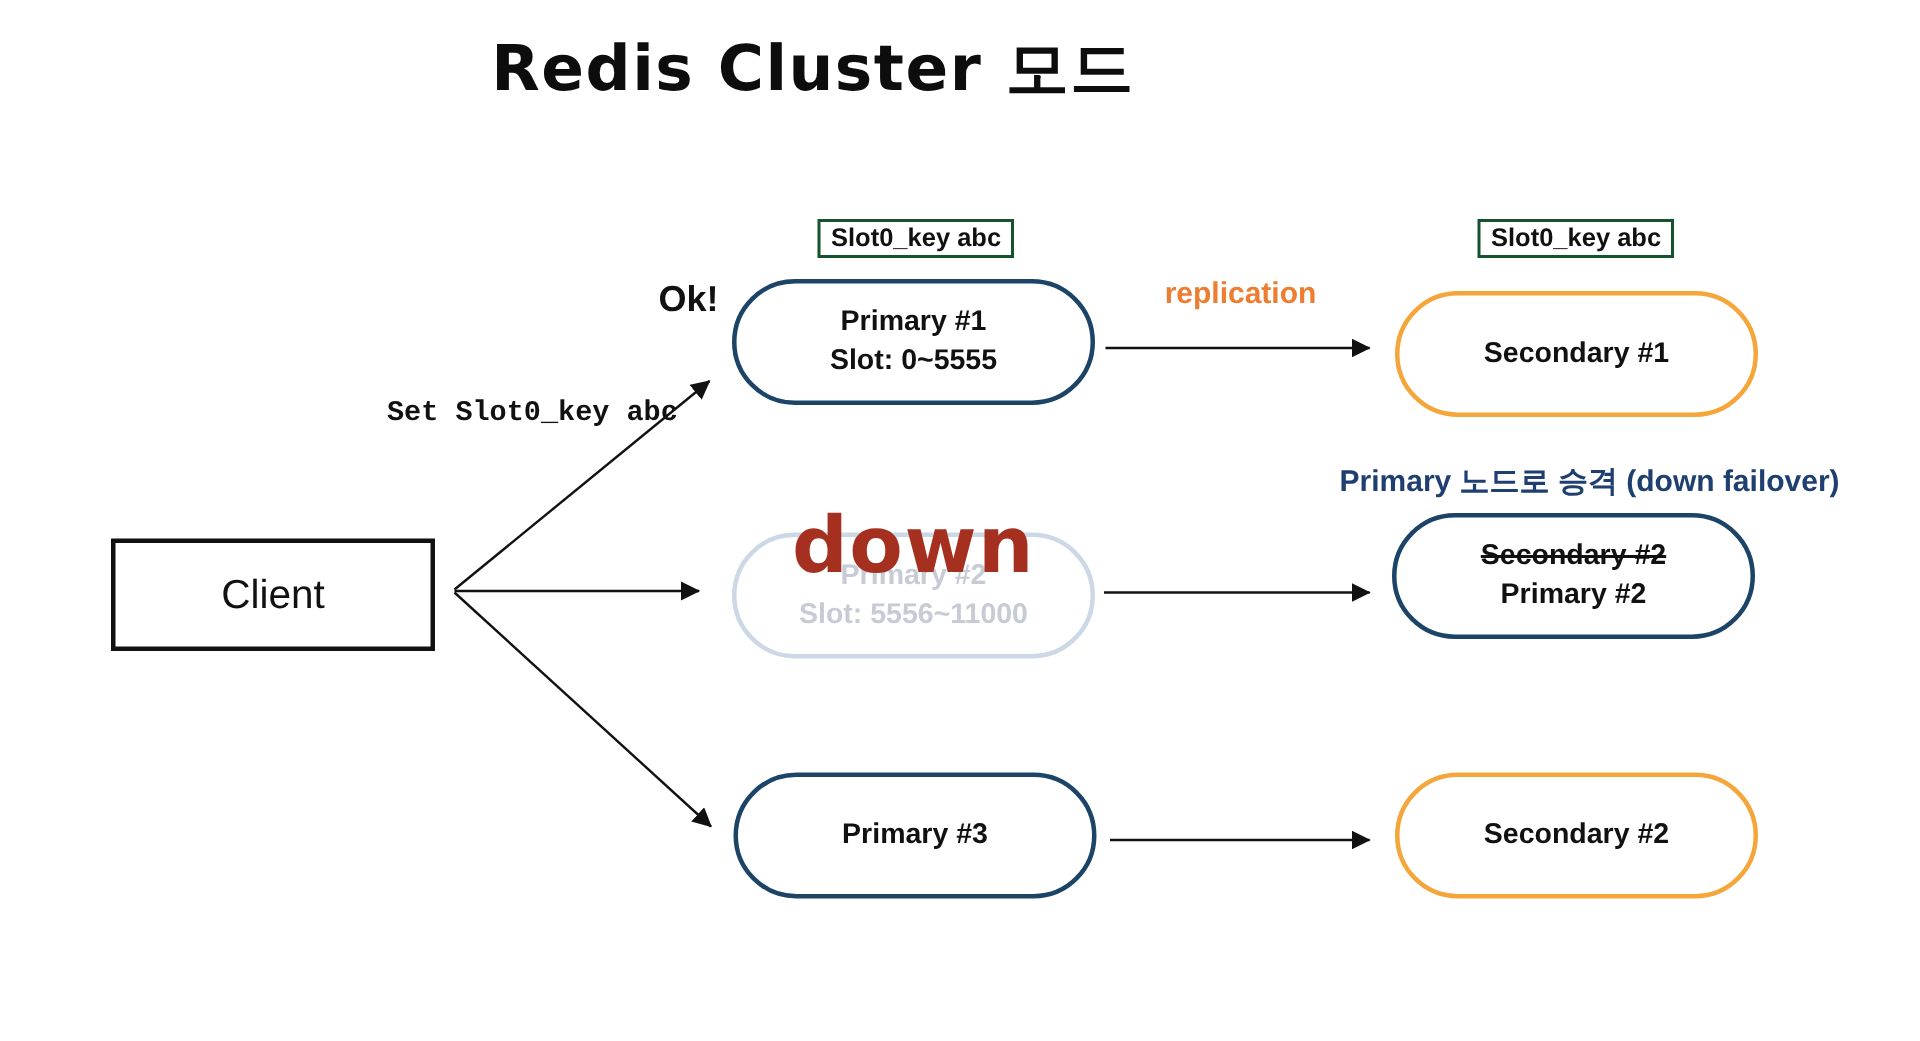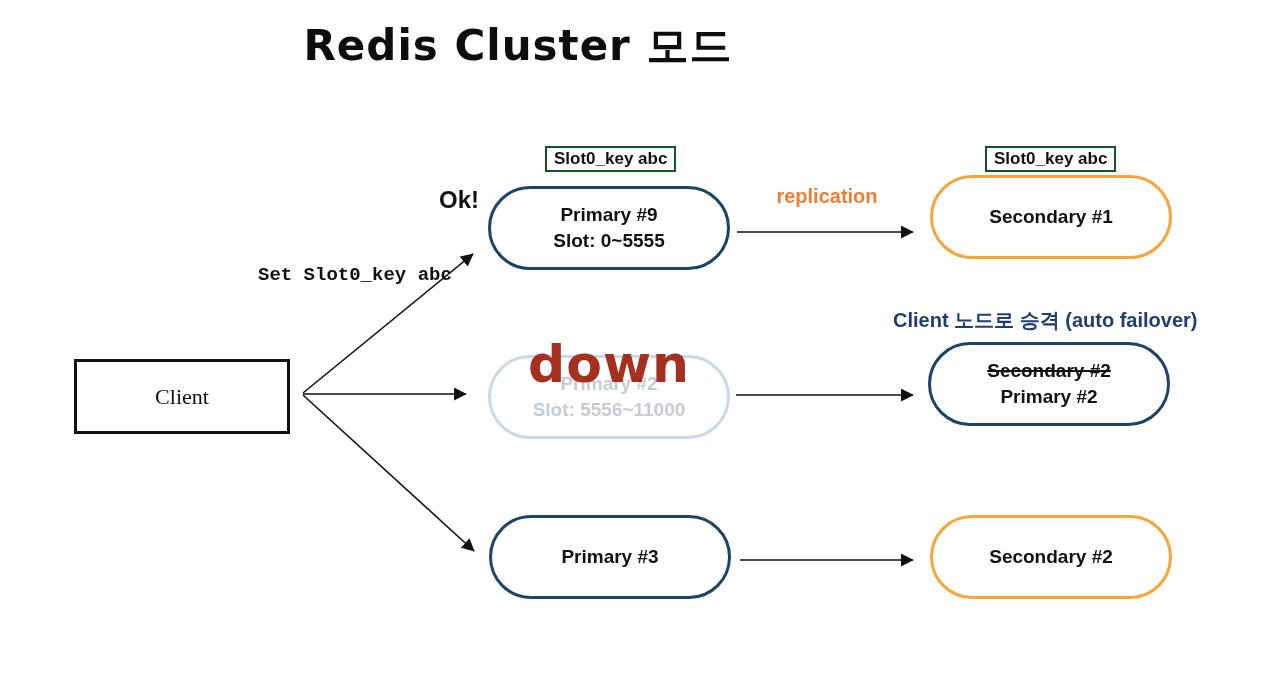--- a/index.html
+++ b/index.html
@@ -13,50 +13,50 @@
   .abs{position:absolute;}
 
   .title{
     left:0; top:18px; width:1036px;
     text-align:center;
     font-family:"DejaVu Sans", sans-serif;
     font-weight:900;
     font-size:42px;
     letter-spacing:1px;
     color:#0d0d0d;
+    padding-left:24px;
   }
 
   .client-box{
     left:74px; top:359px; width:210px; height:69px;
     border:3.5px solid #111111;
     background:#ffffff;
     display:flex;align-items:center;justify-content:center;
-    font-size:22px;
+    font-size:27px;
     color:#111111;
-    font-family:Liberation Serif, serif;
   }
 
   .pill{
     width:242px; height:84px;
     border-radius:44px;
     background:#ffffff;
     display:flex;flex-direction:column;align-items:center;justify-content:center;
     font-weight:bold;
     font-size:19px;
     line-height:26px;
     color:#111111;
     box-sizing:border-box;
     text-align:center;
   }
   .pill.navy{border:3.5px solid #1c4466;}
   .pill.orange{border:3.5px solid #f5a63a;}
   .pill.faded{border:3.5px solid #ccd8e6;color:#c6cbd4;}
 
   .pill-p1{left:488px; top:186px;}
-  .pill-s1{left:930px; top:175px;}
+  .pill-s1{left:930px; top:194px;}
   .pill-p2{left:488px; top:355px;}
   .pill-s2{left:928px; top:342px;align-items:center;}
   .pill-p3{left:489px; top:515px;}
   .pill-s3{left:930px; top:515px;}
 
   .strike{text-decoration:line-through;text-decoration-thickness:2px;}
 
   .key-tag{
     height:26px;
     border:2px solid #14532d;
@@ -110,27 +110,27 @@
 
   <div class="abs title">Redis Cluster 모드</div>
 
   <div class="abs client-box">
     <span>Client</span>
   </div>
 
   <div class="abs lbl lbl-ok">Ok!</div>
   <div class="abs lbl lbl-setkey">Set Slot0_key abc</div>
   <div class="abs lbl lbl-replication">replication</div>
-  <div class="abs lbl lbl-failover">Client 노드로 승격 (auto failover)</div>
+  <div class="abs lbl lbl-failover">Primary 노드로 승격 (down failover)</div>
 
   <div class="abs key-tag key-tag-1">Slot0_key abc</div>
   <div class="abs key-tag key-tag-2">Slot0_key abc</div>
 
   <div class="abs pill navy pill-p1">
-    <div>Primary #9</div>
+    <div>Primary #1</div>
     <div>Slot: 0~5555</div>
   </div>
   <div class="abs pill orange pill-s1">
     <div>Secondary #1</div>
   </div>
 
   <div class="abs pill faded pill-p2">
     <div>Primary #2</div>
     <div>Slot: 5556~11000</div>
   </div>

